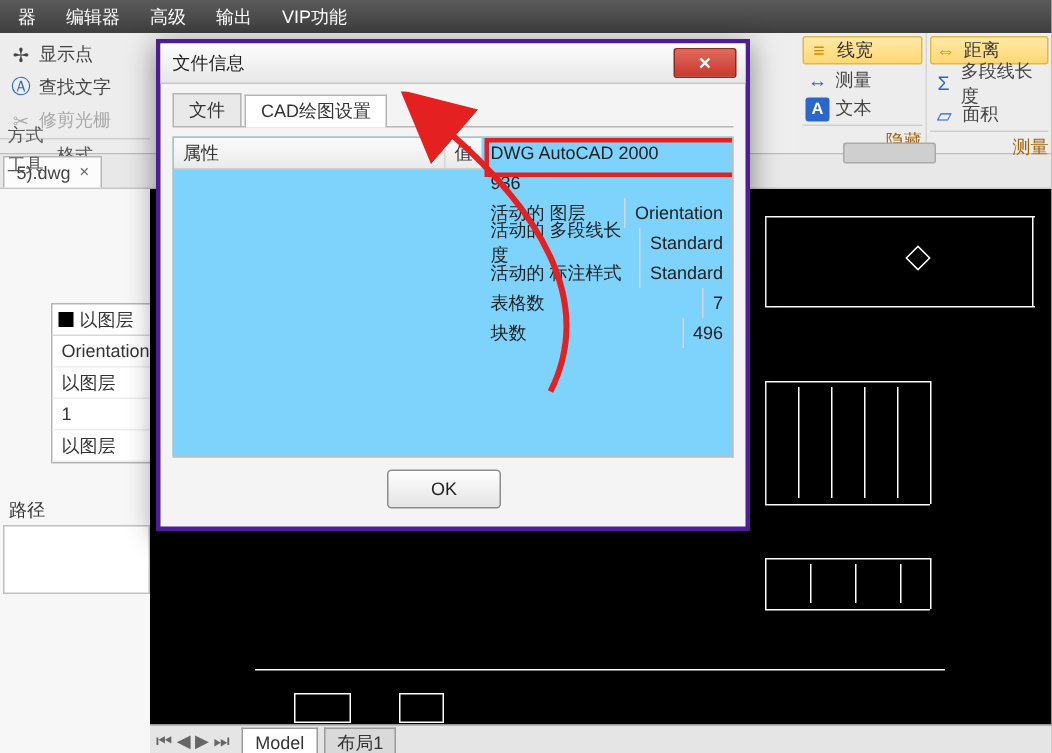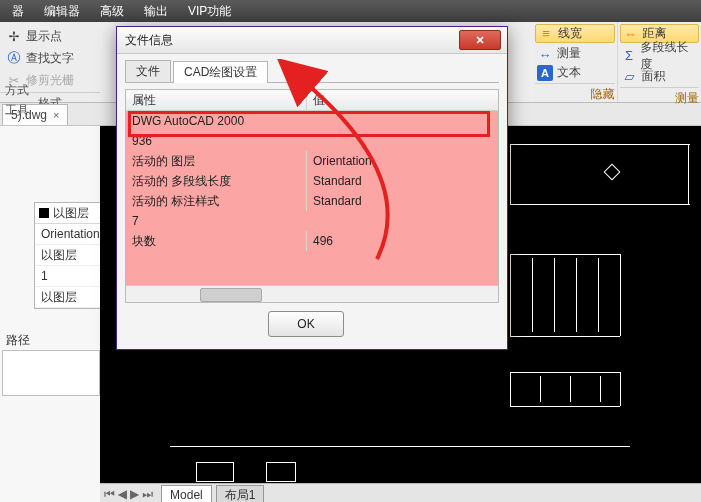--- a/index.html
+++ b/index.html
@@ -37,28 +37,28 @@
 
   .canvas { position: absolute; left: 100px; top: 0; right: 0; bottom: 20px; background: #000; }
   .cadline { position: absolute; background: #fff; }
 
   .bottomtabs { position: absolute; left: 100px; bottom: 0; height: 20px; right: 0; background: #e5e5e5; border-top: 1px solid #b9b9b9; display: flex; align-items: flex-end; }
   .btab { height: 18px; border: 1px solid #9a9a9a; border-bottom: none; padding: 0 8px; margin-left: 4px; display: flex; align-items: center; background: #d9d9d9; color: #333; }
   .btab.active { background: #fff; }
   .tabarrows { display: flex; align-items: center; height: 20px; padding: 0 4px; color: #666; gap: 3px; }
 
   
-  .dialog { position: absolute; left: 116px; top: 26px; width: 390px; height: 322px; background: #f4f4f4; border: 1px solid #4c1d95; box-shadow: 0 4px 18px rgba(0,0,0,0.45); z-index: 50; }
+  .dialog { position: absolute; left: 104px; top: 26px; width: 390px; height: 322px; background: #f4f4f4; border: 3px solid #4c1d95; box-shadow: 0 4px 18px rgba(0,0,0,0.45); z-index: 50; }
   .dlg-title { position: relative; height: 26px; background: linear-gradient(#fdfdfd,#e7e7e7); border-bottom: 1px solid #c7c7c7; display: flex; align-items: center; padding-left: 8px; color: #222; }
   .dlg-close { position: absolute; right: 6px; top: 3px; width: 40px; height: 18px; background: linear-gradient(#e06a5c,#c7392b); border: 1px solid #8c2a20; border-radius: 2px; color: #fff; display: flex; align-items: center; justify-content: center; font-size: 11px; font-weight: bold; }
   .dlg-body { padding: 6px 8px 4px 8px; }
   .tabstrip { display: flex; border-bottom: 1px solid #b5b5b5; height: 22px; }
   .dtab { padding: 0 10px; height: 21px; display: flex; align-items: center; border: 1px solid #b5b5b5; border-bottom: none; background: #e9e9e9; color: #333; margin-right: 2px; }
   .dtab.active { background: #fff; position: relative; top: 1px; }
-  .gridwrap { border: 1px solid #bcbcbc; background: #fca5a5; margin-top: 6px; height: 212px; display: flex; flex-direction: column; }
+  .gridwrap { border: 1px solid #bcbcbc; background: #7dd3fc; margin-top: 6px; height: 212px; display: flex; flex-direction: row; }
   .ghdr { display: flex; height: 20px; background: linear-gradient(#fbfbfb,#eaeaea); border-bottom: 1px solid #cfcfcf; }
   .ghdr > div { padding: 0 6px; display: flex; align-items: center; color: #333; }
   .gc1 { width: 168px; border-right: 1px solid #d6d6d6; }
   .gc2 { flex: 1; }
   .gbody { flex: 1; overflow: hidden; position: relative; }
   .grow { display: flex; height: 20px; }
   .grow > div { padding: 0 6px; display: flex; align-items: center; color: #222; }
   .hilite { position: absolute; border: 3px solid #e52020; pointer-events: none; }
   .gscroll-h { height: 16px; border-top: 1px solid #cfcfcf; background: #f0f0f0; position: relative; }
   .gscroll-h .thumb { position: absolute; left: 74px; top: 2px; width: 60px; height: 12px; background: #cfcfcf; border: 1px solid #aaa; border-radius: 2px; }
@@ -232,20 +232,21 @@
           </div>
         <div class="grow">
             <div class="gc1">活动的 多段线长度</div>
             <div class="gc2">Standard</div>
           </div>
         <div class="grow">
             <div class="gc1">活动的 标注样式</div>
             <div class="gc2">Standard</div>
           </div>
         <div class="grow">
+            <div class="gc1">表格数</div>
             <div class="gc2">7</div>
           </div>
         <div class="grow">
             <div class="gc1">块数</div>
             <div class="gc2">496</div>
           </div>
       </div>
       <div class="gscroll-h">
         <div class="thumb"></div>
       </div>

